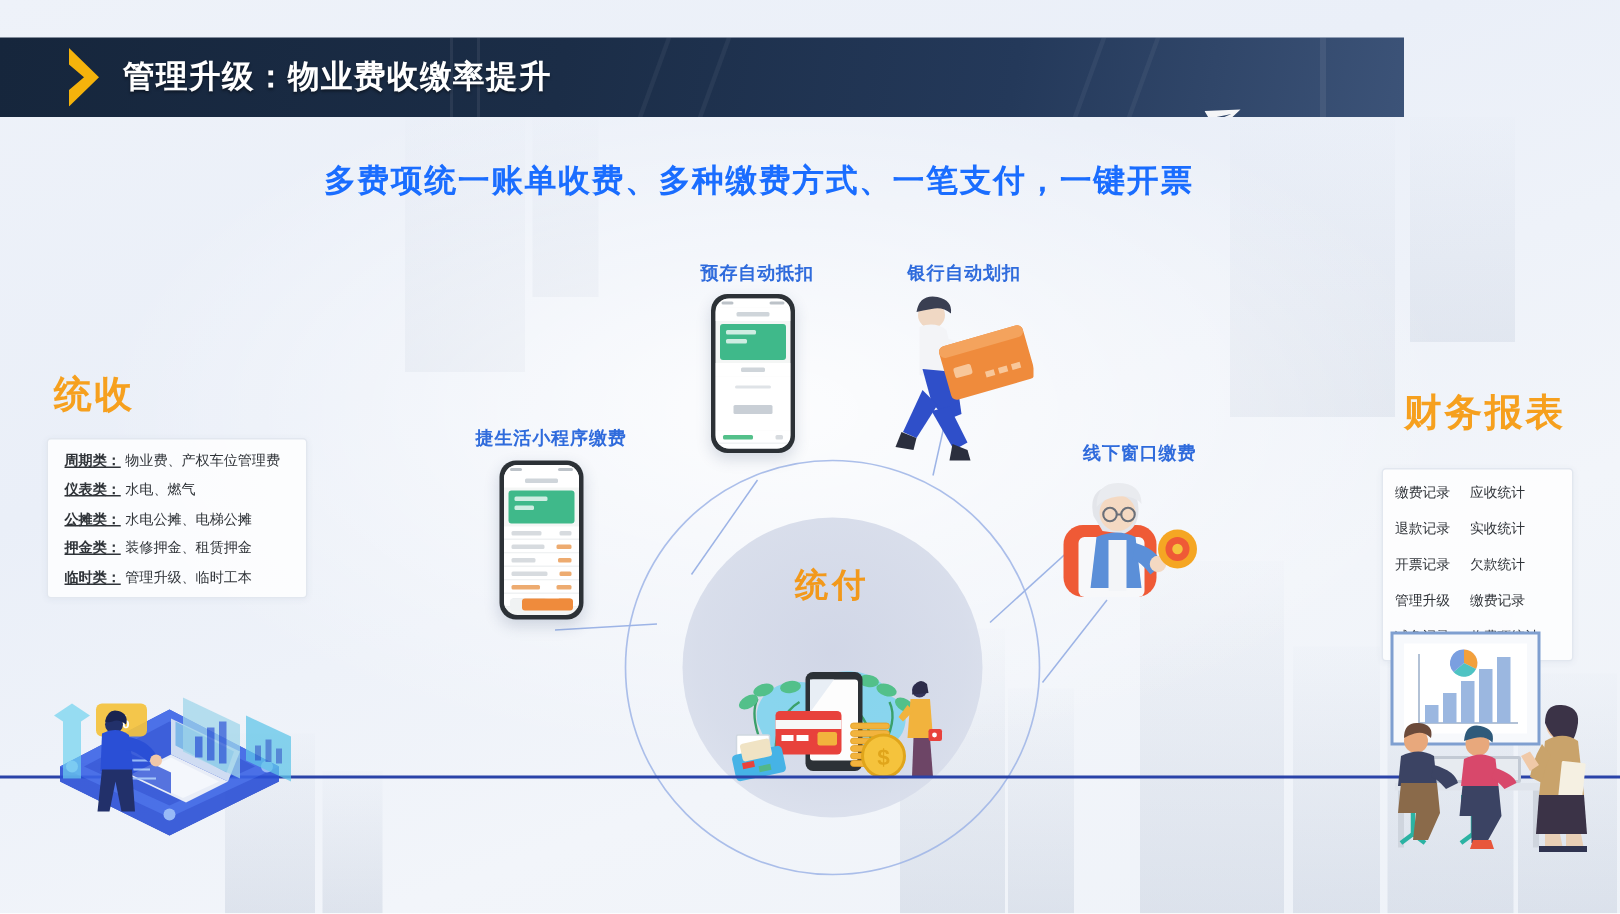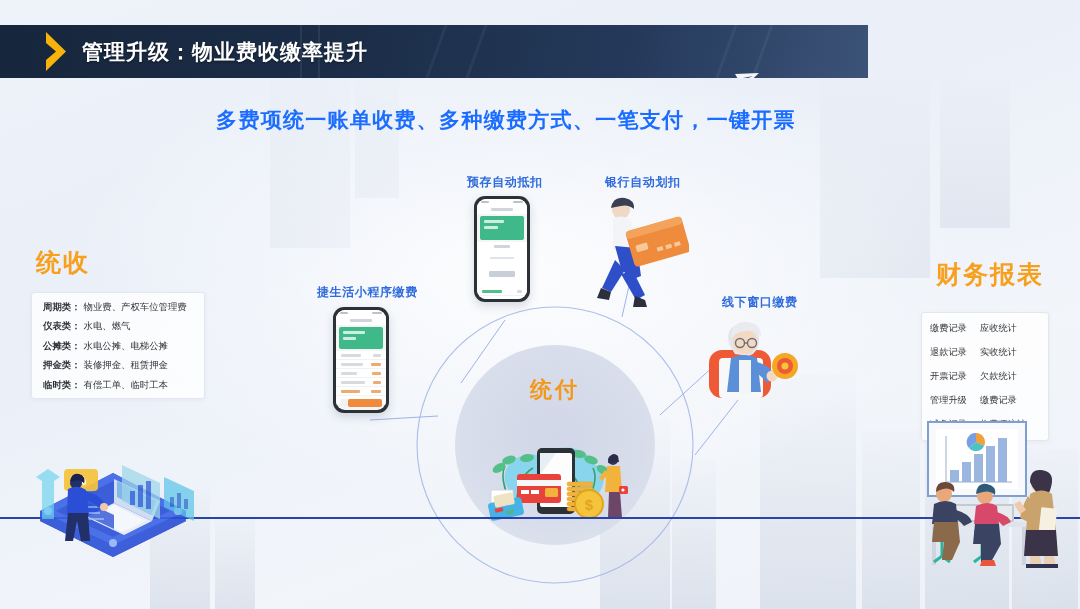--- a/index.html
+++ b/index.html
@@ -14,21 +14,21 @@
     background:linear-gradient(160deg,#eef2f9 0%,#eaeff8 35%,#f2f5fa 70%,#eef2f8 100%);
   }
   
   .skyline{ position:absolute; inset:0; pointer-events:none; }
   .bld{ position:absolute; bottom:0; background:linear-gradient(to top,rgba(150,165,190,.22),rgba(180,195,215,.03)); }
   .bldtop{ position:absolute; background:linear-gradient(to top,rgba(150,165,190,.16),rgba(185,200,220,.02)); }
   .wash{ position:absolute; inset:0; background:
       radial-gradient(ellipse 60% 55% at 48% 45%, rgba(255,255,255,.85), rgba(255,255,255,0) 70%);}
   
   .headerbar{
-    position:absolute; left:0; top:25px; width:868px; height:53px;
+    position:absolute; left:0; top:25px; width:936px; height:53px;
     background:linear-gradient(100deg,#16263c 0%,#1b2d47 40%,#24395a 72%,#3c5378 100%);
     overflow:hidden;
   }
   .headerbar .glass{ position:absolute; top:0; height:100%; width:2px; background:rgba(255,255,255,.07); }
   .headerbar .diag{ position:absolute; top:-20px; width:3px; height:120px; background:rgba(255,255,255,.05); transform:rotate(20deg); }
   .chev{ position:absolute; left:44px; top:7px; width:28px; height:39px; }
   .chev svg{ display:block; }
   .htitle{
     position:absolute; left:58px; top:0; height:53px; line-height:53px;
     color:#fff; font-size:21px; font-weight:bold; letter-spacing:1px;
@@ -51,21 +51,21 @@
   .sidehead.right{ right:36px; top:258px; }
   .card{
     position:absolute; background:rgba(255,255,255,.80);
     border:1px solid #e2e7ef; border-radius:3px;
     box-shadow:0 1px 4px rgba(60,80,120,.06);
   }
   .card.left{ left:31px; top:292px; width:174px; padding:9px 10px 9px 11px; }
   .card.right{ right:31px; top:312px; width:128px; padding:9px 8px; }
   .frow{ display:flex; font-size:9.4px; color:#2f3338; line-height:1; margin-bottom:10px; white-space:nowrap; }
   .frow:last-child{ margin-bottom:0; }
-  .frow .k{ font-weight:bold; margin-right:3px; }
+  .frow .k{ font-weight:bold; margin-right:3px;text-decoration:underline; }
   .rrow{ display:flex; justify-content:space-between; font-size:9.2px; color:#2f3338; margin-bottom:11px; white-space:nowrap; }
   .rrow:last-child{ margin-bottom:0; }
   .rrow span{ display:block; }
   .rrow .c1{ width:50px; }
   .rrow .c2{ width:60px; text-align:left; }
   
   .nlabel{ position:absolute; color:#2f6bdc; font-size:12px; font-weight:bold; letter-spacing:.6px; white-space:nowrap; }
   
   .hub{
     position:absolute; left:455px; top:345px; width:200px; height:200px;
@@ -350,21 +350,21 @@
     <div class="frow">
       <span class="k">公摊类：</span>
       <span class="v">水电公摊、电梯公摊</span>
     </div>
     <div class="frow">
       <span class="k">押金类：</span>
       <span class="v">装修押金、租赁押金</span>
     </div>
     <div class="frow">
       <span class="k">临时类：</span>
-      <span class="v">有偿工单、临时工本</span>
+      <span class="v">管理升级、临时工本</span>
     </div>
   </div>
 
   <div class="sidehead right">财务报表</div>
   <div class="card right">
     <div class="rrow">
       <span class="c1">缴费记录</span>
       <span class="c2">应收统计</span>
     </div>
     <div class="rrow">

